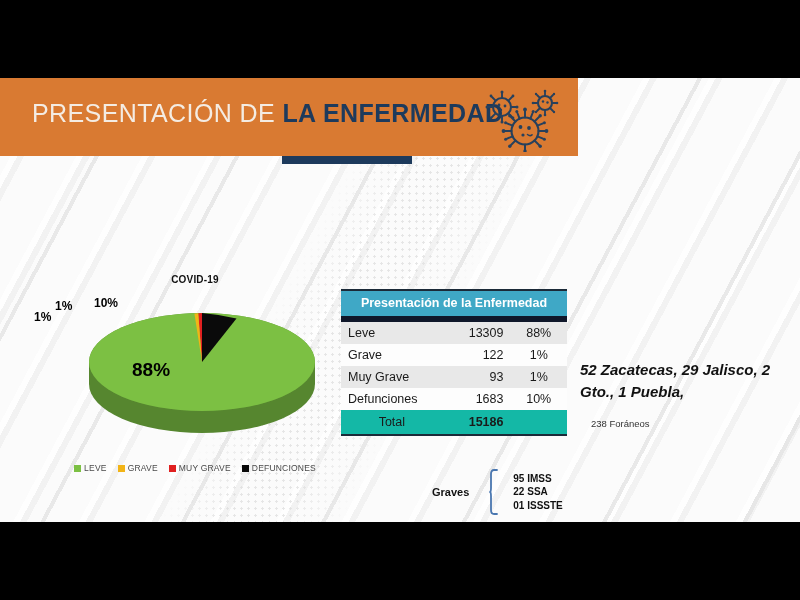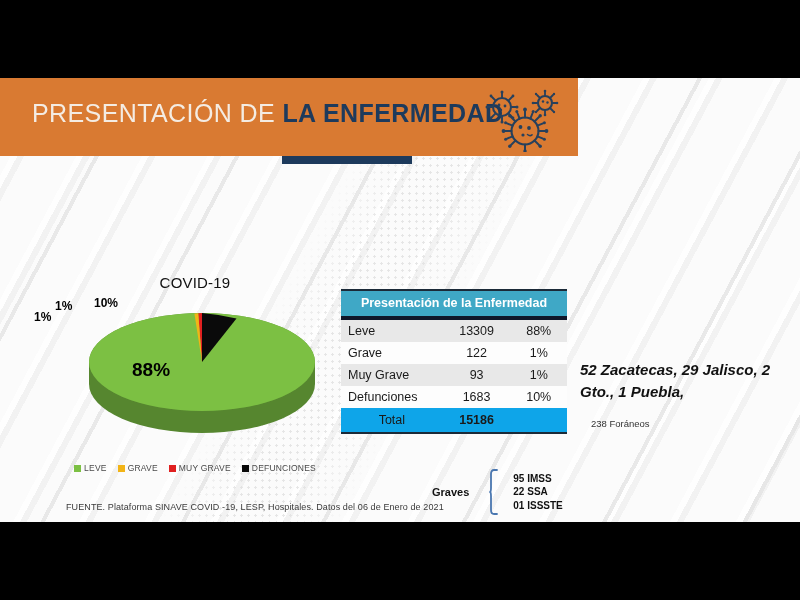--- a/index.html
+++ b/index.html
@@ -54,21 +54,21 @@
   .banner-title b { color:#1d3a5c; font-weight:700; }
   .accent-bar {
     position:absolute; left:282px; top:78px; width:130px; height:8px;
     background:#1d3a5c; z-index:4;
   }
   .virus-wrap { position:absolute; left:478px; top:8px; width:96px; height:66px; }
 
   
   .chart-title {
     position:absolute; left:60px; top:196px; width:270px; text-align:center;
-    font-size:15px; font-weight:400; color:#111; letter-spacing:.2px;
+    font-size:10px; font-weight:700; color:#111; letter-spacing:.2px;
   }
   .pie-wrap { position:absolute; left:86px; top:222px; width:232px; height:155px; }
 
   .lbl { position:absolute; font-size:12px; font-weight:700; color:#000; }
   .lbl-a { left:34px;  top:232px; }
   .lbl-b { left:55px;  top:221px; }
   .lbl-c { left:94px;  top:218px; }
   .lbl-big {
     position:absolute; left:132px; top:281px;
     font-size:19px; font-weight:700; color:#000;
@@ -83,30 +83,30 @@
   .legend .sw { width:7px; height:7px; display:inline-block; }
 
   
   .tbl {
     position:absolute; left:341px; top:211px; width:226px;
     border-collapse:collapse; font-size:12.5px; color:#1a1a1a;
   }
   .tbl .thead td {
     background:#3fa8c6; color:#fff; font-weight:700; font-size:12.5px;
     text-align:center; padding:5px 0 6px;
-    border-top:2px solid #1b2a38; border-bottom:4px solid #0f172a;
+    border-top:2px solid #1b2a38; border-bottom:6px solid #0f172a;
   }
   .tbl td { padding:4px 7px; }
   .tbl tr.shade td { background:#e8e8e8; }
   .tbl tr.plain td { background:#fdfdfd; }
   .tbl .c-lbl { text-align:left;   width:45%; }
-  .tbl .c-num { text-align:center; width:30%; }
+  .tbl .c-num { text-align:right; width:30%; }
   .tbl .c-pct { text-align:center; width:25%; }
   .tbl tr.total td {
-    background:#0ea5e9; border-bottom:2px solid #1b2a38; padding-top:5px; padding-bottom:5px;
+    background:#14b8a6; border-bottom:2px solid #1b2a38; padding-top:5px; padding-bottom:5px;
   }
   .tbl tr.total .c-lbl { text-align:center; }
   .tbl tr.total .c-num { font-weight:700; }
 
   
   .states {
     position:absolute; left:580px; top:281px; width:215px;
     font-size:15px; font-weight:700; color:#111; line-height:1.45;font-style:italic;
   }
   .foraneos {
@@ -326,15 +326,14 @@
       <svg class="brace" viewBox="0 0 9 46">
         <path d="M8 1 H5 Q2 1 2 5 V19 Q2 23 1 23 Q2 23 2 27 V41 Q2 45 5 45 H8" fill="none" stroke="#4a77b0" stroke-width="1.8" stroke-linecap="round" stroke-linejoin="round"></path>
       </svg>
       <span class="glist">
         <span>95 IMSS</span><br>
         <span>22 SSA</span><br>
         <span>01 ISSSTE</span>
       </span>
     </div>
 
-    <div class="source">FUENTE. Plataforma SINAVE COVID -19, LESP, Hospitales. Datos del 06 de Enero de 2021</div>
   </div>
 </div>
 
 </body></html>

